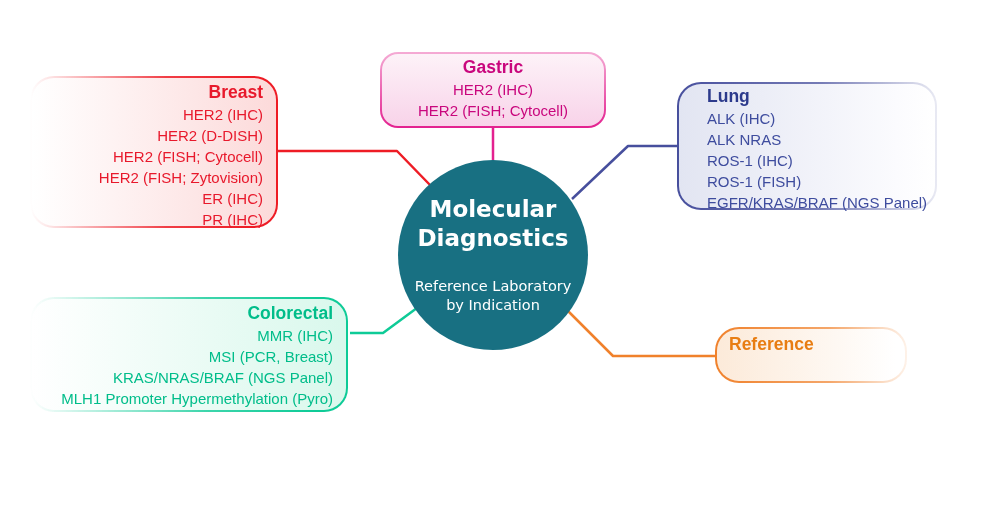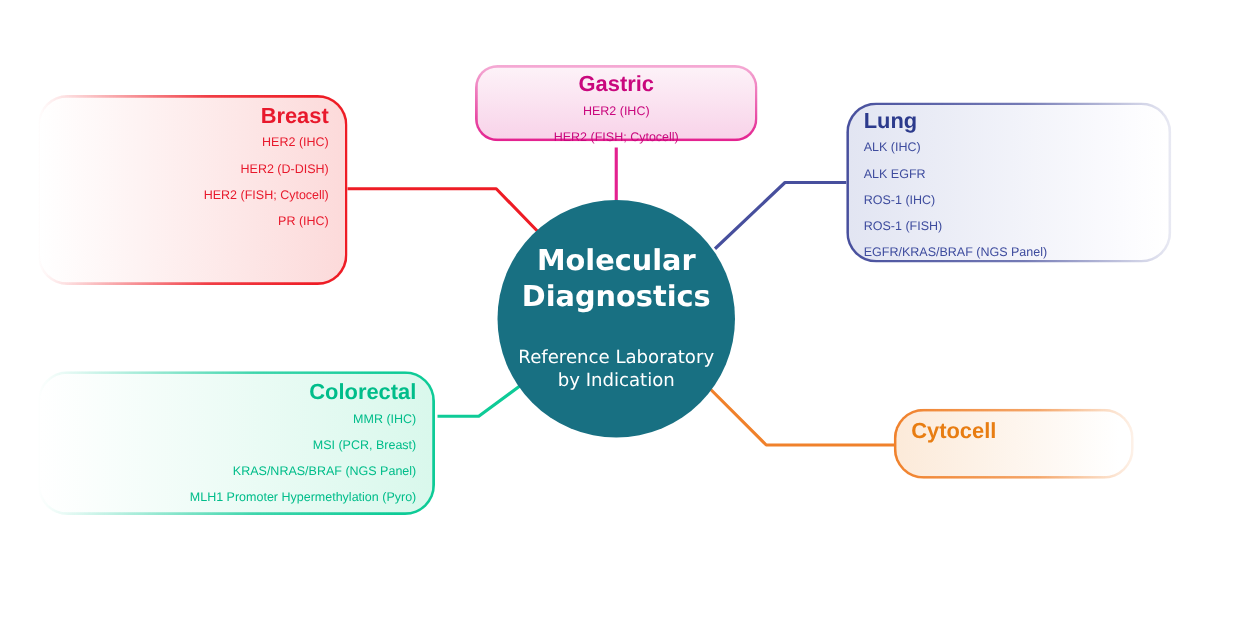--- a/index.html
+++ b/index.html
@@ -51,48 +51,48 @@
     box-sizing: border-box;
     border: 2.5px solid transparent;
     border-radius: 24px;
   }
   .node .title {
     font-size: 17.5px;
     font-weight: bold;
     line-height: 23px;
   }
   .node .item {
-    font-size: 10px;
+    font-size: 15px;
     line-height: 21px;
   }
   .node-breast {
     left: 30px; top: 76px;
     width: 248px; height: 152px;
     padding: 3px 13px 12px 8px;
     text-align: right;
     color: #e8192c;
     background:
       linear-gradient(to right, rgba(255,255,255,1) 0%, #fcdada 100%) padding-box,
       linear-gradient(to right, rgba(238,28,37,0) 0%, rgba(238,28,37,0.85) 55%, #ee1c25 90%) border-box;
   }
   .node-gastric {
     left: 380px; top: 52px;
-    width: 226px; height: 61px;
+    width: 226px; height: 76px;
     padding: 2px 0 0 0;
     text-align: center;
     color: #c9077d;
     border-radius: 18px;
     background:
       linear-gradient(to bottom, #fdf2f8 0%, #f8d3e9 100%) padding-box,
       linear-gradient(to bottom, rgba(227,33,143,0.38) 0%, #e3218f 100%) border-box;
   }
   .node-lung {
     left: 677px; top: 82px;
     width: 260px; height: 128px;
-    padding: 1px 0 0 12px;
+    padding: 1px 0 0 28px;
     text-align: left;
     color: #3e4c9e;
     background:
       linear-gradient(to right, #e2e5f2 0%, #fbfbfe 85%, rgba(255,255,255,1) 100%) padding-box,
       linear-gradient(to right, #474f9d 0%, rgba(71,79,157,0.75) 55%, rgba(71,79,157,0.12) 100%) border-box;
   }
   .node-lung .title { color: #2c3a8c; }
   .node-colorectal {
     left: 30px; top: 273px;
     width: 318px; height: 115px;
@@ -138,50 +138,52 @@
       <div>by Indication</div>
     </div>
   </div>
 
   <div class="node node-breast">
     <div class="title">Breast</div>
     <div class="items">
         <div class="item">HER2 (IHC)</div>
         <div class="item">HER2 (D-DISH)</div>
         <div class="item">HER2 (FISH; Cytocell)</div>
+        <div class="item">HER2 (FISH; Zytovision)</div>
+        <div class="item">ER (IHC)</div>
         <div class="item">PR (IHC)</div>
       </div>
   </div>
 
   <div class="node node-gastric">
     <div class="title">Gastric</div>
     <div class="items">
         <div class="item">HER2 (IHC)</div>
         <div class="item">HER2 (FISH; Cytocell)</div>
       </div>
   </div>
 
   <div class="node node-lung">
     <div class="title">Lung</div>
     <div class="items">
         <div class="item">ALK (IHC)</div>
-        <div class="item">ALK EGFR</div>
+        <div class="item">ALK NRAS</div>
         <div class="item">ROS-1 (IHC)</div>
         <div class="item">ROS-1 (FISH)</div>
         <div class="item">EGFR/KRAS/BRAF (NGS Panel)</div>
       </div>
   </div>
 
   <div class="node node-colorectal">
     <div class="title">Colorectal</div>
     <div class="items">
         <div class="item">MMR (IHC)</div>
         <div class="item">MSI (PCR, Breast)</div>
         <div class="item">KRAS/NRAS/BRAF (NGS Panel)</div>
         <div class="item">MLH1 Promoter Hypermethylation (Pyro)</div>
       </div>
   </div>
 
   <div class="node node-melanoma">
-    <div class="title">Cytocell</div>
+    <div class="title">Reference</div>
   </div>
 
 </div>
 
 </body></html>

